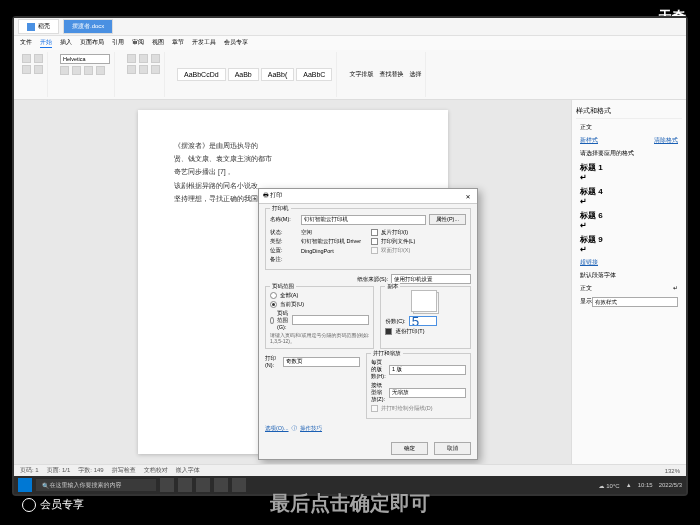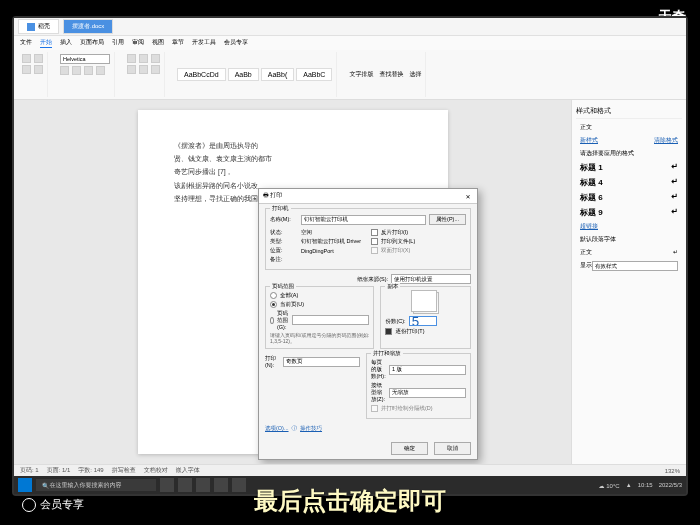--- a/index.html
+++ b/index.html
@@ -18,21 +18,21 @@
 .tb-row { display: flex; gap: 3px; align-items: center; }
 .tb-ico { width: 9px; height: 9px; background: #ddd; border: 1px solid #ccc; }
 .style-box { padding: 2px 6px; border: 1px solid #ddd; font-size: 7px; background: #fff; }
 .content { flex: 1; display: flex; background: #e8e8e8; overflow: hidden; position: relative; }
 .doc-area { flex: 1; display: flex; justify-content: center; padding: 10px; }
 .page { width: 310px; height: 100%; background: #fff; box-shadow: 0 1px 4px rgba(0,0,0,.2); padding: 30px 26px; font-size: 7px; line-height: 1.6; color: #333; }
 .page p { text-indent: 1.5em; margin-bottom: 2px; }
 .side-panel { width: 115px; background: #fafafa; border-left: 1px solid #ddd; padding: 4px; font-size: 6px; }
 .side-title { font-size: 7px; padding: 2px 0; border-bottom: 1px solid #eee; margin-bottom: 2px; }
 .side-item { padding: 2px 4px; display: flex; justify-content: space-between; }
-.side-h { font-weight: bold; font-size: 8px; }
+.side-h { font-weight: bold; font-size: 8px; flex-direction: column; }
 .statusbar { height: 12px; background: #f0f0f0; border-top: 1px solid #ddd; display: flex; align-items: center; padding: 0 6px; font-size: 6px; color: #555; gap: 8px; }
 .taskbar { height: 18px; background: #2b2b2b; display: flex; align-items: center; padding: 0 4px; gap: 4px; font-size: 6px; color: #ccc; }
 .tb-search { background: #3a3a3a; padding: 2px 6px; flex: 0 0 120px; height: 12px; display: flex; align-items: center; }
 .tb-icon { width: 14px; height: 14px; background: #444; }
 .tb-right { margin-left: auto; display: flex; gap: 6px; align-items: center; }
 
 .dialog { position: absolute; top: 88px; left: 244px; width: 220px; background: #f4f4f4; border: 1px solid #999; box-shadow: 3px 3px 8px rgba(0,0,0,.3); font-size: 6px; }
 .dlg-title { background: #fff; border-bottom: 1px solid #ccc; padding: 2px 4px; display: flex; align-items: center; justify-content: space-between; font-size: 6px; }
 .dlg-close { width: 10px; text-align: center; }
 .dlg-body { padding: 4px 6px; }
@@ -46,21 +46,21 @@
 .rad { width: 7px; height: 7px; border: 1px solid #888; border-radius: 50%; background: #fff; display: inline-block; position: relative; }
 .rad.on::after { content: ""; position: absolute; inset: 1px; background: #333; border-radius: 50%; }
 .two-col { display: flex; gap: 6px; }
 .two-col > div { flex: 1; }
 .spinner { width: 28px; background: #fff; border: 1px solid #4a90e2; height: 10px; padding: 0 2px; color: #1a5fb4; }
 .pages-ico { width: 26px; height: 22px; margin: 2px auto; background: linear-gradient(135deg,#ddd,#fff); border: 1px solid #bbb; position: relative; }
 .pages-ico::after { content: ""; position: absolute; top: -3px; left: -3px; width: 100%; height: 100%; border: 1px solid #bbb; background: #fff; }
 .dlg-foot { display: flex; justify-content: flex-end; gap: 6px; padding: 4px 6px; }
 .dlg-foot .fbtn { padding: 2px 12px; }
 .link { color: #1a5fb4; text-decoration: underline; }
-.subtitle-overlay { position: absolute; bottom: 8px; left: 0; right: 0; text-align: center; color: #fef9c3; font-size: 24px; font-weight: bold; text-shadow: 0 1px 2px #000; }
+.subtitle-overlay { position: absolute; bottom: 8px; left: 0; right: 0; text-align: center; color: #a3a3a3; font-size: 20px; font-weight: bold; text-shadow: 0 1px 2px #000; }
 .brand-bottom { position: absolute; bottom: 13px; left: 22px; color: #fff; font-size: 11px; display: flex; align-items: center; gap: 4px; }
 .brand-ico { width: 14px; height: 14px; border: 1px solid #fff; border-radius: 50%; position: relative; }
 .sb-right { margin-left: auto; display: flex; gap: 6px; align-items: center; }
 </style>
 </head>
 <body>
 
 <div class="logo-top">天奇</div>
 
 <div class="monitor">

